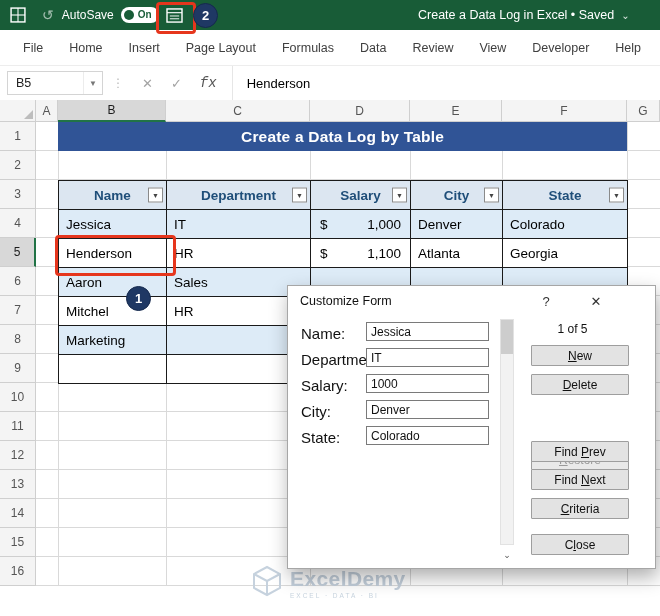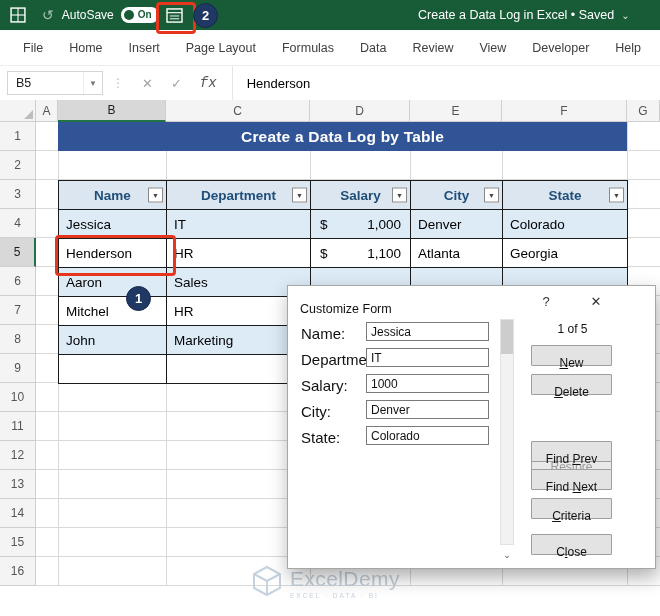--- a/index.html
+++ b/index.html
@@ -86,47 +86,47 @@
   .cell-box{left:55px;top:235px;width:115px;height:35px;}
   .badge{position:absolute;width:25px;height:25px;border-radius:50%;background:#1f3864;color:#fff;
          font-size:13px;font-weight:bold;display:flex;align-items:center;justify-content:center;
          z-index:7;border:1px solid #15294d;box-sizing:border-box;}
   .badge2{left:193px;top:3px;}
   .badge1{left:126px;top:286px;}
 
   
   .watermark{position:absolute;left:252px;top:565px;z-index:2;display:flex;align-items:center;gap:8px;}
   .wm-text{display:flex;flex-direction:column;}
-  .wm-name{font-size:21px;font-weight:normal;color:#c3cfdb;letter-spacing:.4px;line-height:1.1;}
+  .wm-name{font-size:21px;font-weight:bold;color:#c3cfdb;letter-spacing:.4px;line-height:1.1;}
   .wm-tag{font-size:6.5px;color:#c8d4df;letter-spacing:2px;margin-top:1px;}
 
   
   .dialog{position:absolute;left:287px;top:285px;width:369px;height:284px;background:#fff;
           border:1px solid #a6a6a6;box-sizing:border-box;z-index:10;
           box-shadow:2px 8px 18px rgba(0,0,0,.32);}
   .dlg-titlebar{position:absolute;left:0;top:0;width:100%;height:30px;display:flex;
-                align-items:flex-end;padding:0 12px;box-sizing:border-box;}
+                align-items:center;padding:0 12px;box-sizing:border-box;}
   .dlg-title{font-size:12.5px;color:#111;}
   .dlg-help{position:absolute;right:94px;top:0;width:30px;height:30px;display:flex;align-items:center;
             justify-content:center;font-size:13px;color:#333;}
   .dlg-close{position:absolute;right:44px;top:0;width:30px;height:30px;display:flex;align-items:center;
              justify-content:center;font-size:13px;color:#333;}
   .dlg-label{position:absolute;left:13px;font-size:15px;color:#111;white-space:nowrap;}
   .dlg-input{position:absolute;left:78px;width:123px;height:19px;border:1px solid #7a7a7a;
              font-size:12px;padding:0 4px;box-sizing:border-box;color:#111;background:#fff;
              font-family:"Liberation Sans",sans-serif;}
   .dlg-scroll{position:absolute;left:212px;top:33px;width:14px;height:226px;background:#f2f2f2;
               border:1px solid #e2e2e2;box-sizing:border-box;}
   .dlg-thumb{position:absolute;left:0;top:0;width:100%;height:34px;background:#cdcdcd;}
   .dlg-scroll-down{position:absolute;left:212px;top:262px;width:14px;height:14px;display:flex;
                    align-items:center;justify-content:center;font-size:9px;color:#555;}
   .dlg-record{position:absolute;left:243px;top:36px;width:83px;text-align:center;font-size:12px;color:#111;}
   .dlg-buttons{position:absolute;left:243px;top:0;width:83px;height:100%;}
-  .dlg-btn{position:absolute;left:0;width:81px;height:21px;background:#e3e3e3;border:1px solid #9e9e9e;
-           font-size:12px;color:#111;text-align:center;box-sizing:border-box;padding:8px;
+  .dlg-btn{position:absolute;left:0;width:98px;height:21px;background:#e3e3e3;border:1px solid #9e9e9e;
+           font-size:12px;color:#111;text-align:center;box-sizing:border-box;padding:0;
            font-family:"Liberation Sans",sans-serif;line-height:18px;border-radius:1px;}
   .dlg-btn.disabled{color:#9a9a9a;background:#e9e9e9;margin-top:46px;}
   .b1{top:59px}.b2{top:88px}.b3{top:117px}.b4{top:155px}.b5{top:183px}.b6{top:212px}.b7{top:248px}
 </style>
 </head>
 <body>
 
 <div class="screen">
 
   <div class="titlebar">
@@ -279,21 +279,20 @@
     <div class="tc band"></div>
     <div class="tc band"></div>
     <div class="tc band"></div>
 
     <div class="tc">Mitchel</div>
     <div class="tc">HR</div>
     <div class="tc"></div>
     <div class="tc"></div>
     <div class="tc"></div>
 
-    <div class="tc band">John</div>
     <div class="tc band">Marketing</div>
     <div class="tc band"></div>
     <div class="tc band"></div>
     <div class="tc band"></div>
 
     <div class="tc"></div>
     <div class="tc"></div>
     <div class="tc"></div>
     <div class="tc"></div>
     <div class="tc"></div>

